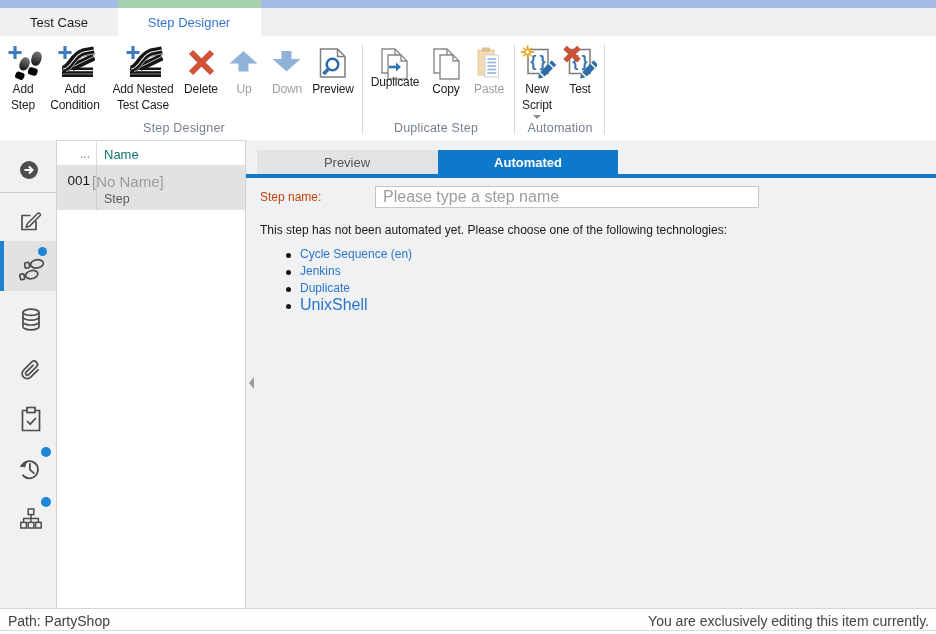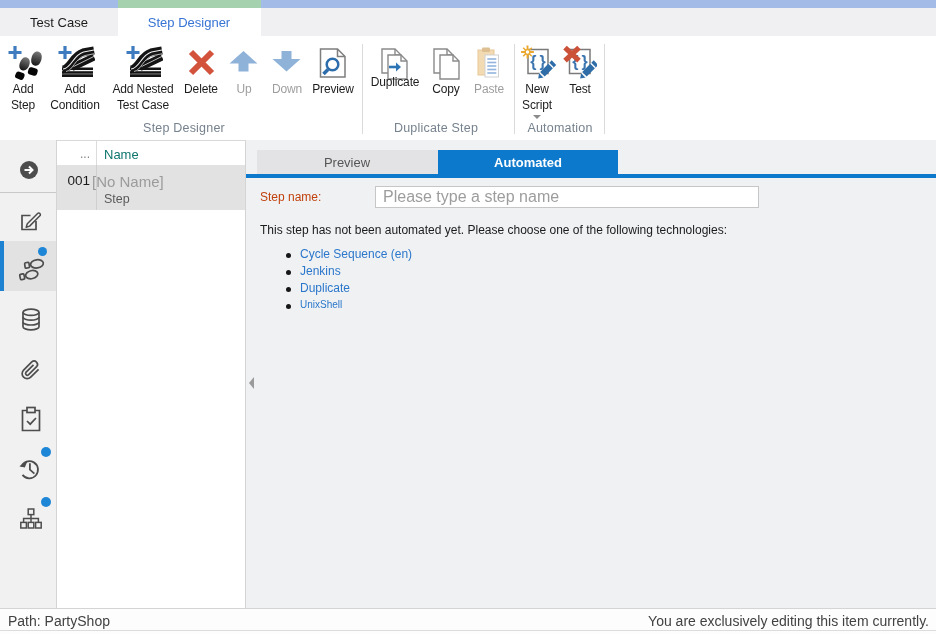--- a/index.html
+++ b/index.html
@@ -266,18 +266,18 @@
 
 <div class="abs" style="left:260px;top:223px;font-size:12px;color:#1b1b1b;line-height:14px">This step has not been automated yet. Please choose one of the following technologies:</div>
 
 <div class="abs" style="left:286px;top:253px;width:5px;height:5px;border-radius:50%;background:#161616"></div>
 <div class="abs" style="left:286px;top:270px;width:5px;height:5px;border-radius:50%;background:#161616"></div>
 <div class="abs" style="left:286px;top:287px;width:5px;height:5px;border-radius:50%;background:#161616"></div>
 <div class="abs" style="left:286px;top:304px;width:5px;height:5px;border-radius:50%;background:#161616"></div>
 <div class="abs" style="left:300px;top:247px;font-size:12px;color:#2b77cb;line-height:14px">Cycle Sequence (en)</div>
 <div class="abs" style="left:300px;top:264px;font-size:12px;color:#2b77cb;line-height:14px">Jenkins</div>
 <div class="abs" style="left:300px;top:281px;font-size:12px;color:#2b77cb;line-height:14px">Duplicate</div>
-<div class="abs" style="left:300px;top:298px;font-size:10px;color:#2b77cb;line-height:14px">UnixShell</div>
+<div class="abs" style="left:300px;top:298px;font-size:16px;color:#2b77cb;line-height:14px">UnixShell</div>
 
 <div class="abs" style="left:0;top:608px;width:936px;height:26px;background:#fdfdfd;border-top:1px solid #d4d4d4;box-sizing:border-box"></div>
 <div class="abs" style="left:0;top:630px;width:936px;height:1px;background:#dcdcdc"></div>
 <div class="abs" style="left:8px;top:614px;font-size:14px;color:#424242;line-height:15px">Path: PartyShop</div>
 <div class="abs" style="right:7px;top:614px;font-size:14px;color:#424242;line-height:15px">You are exclusively editing this item currently.</div>
 
 </body></html>

